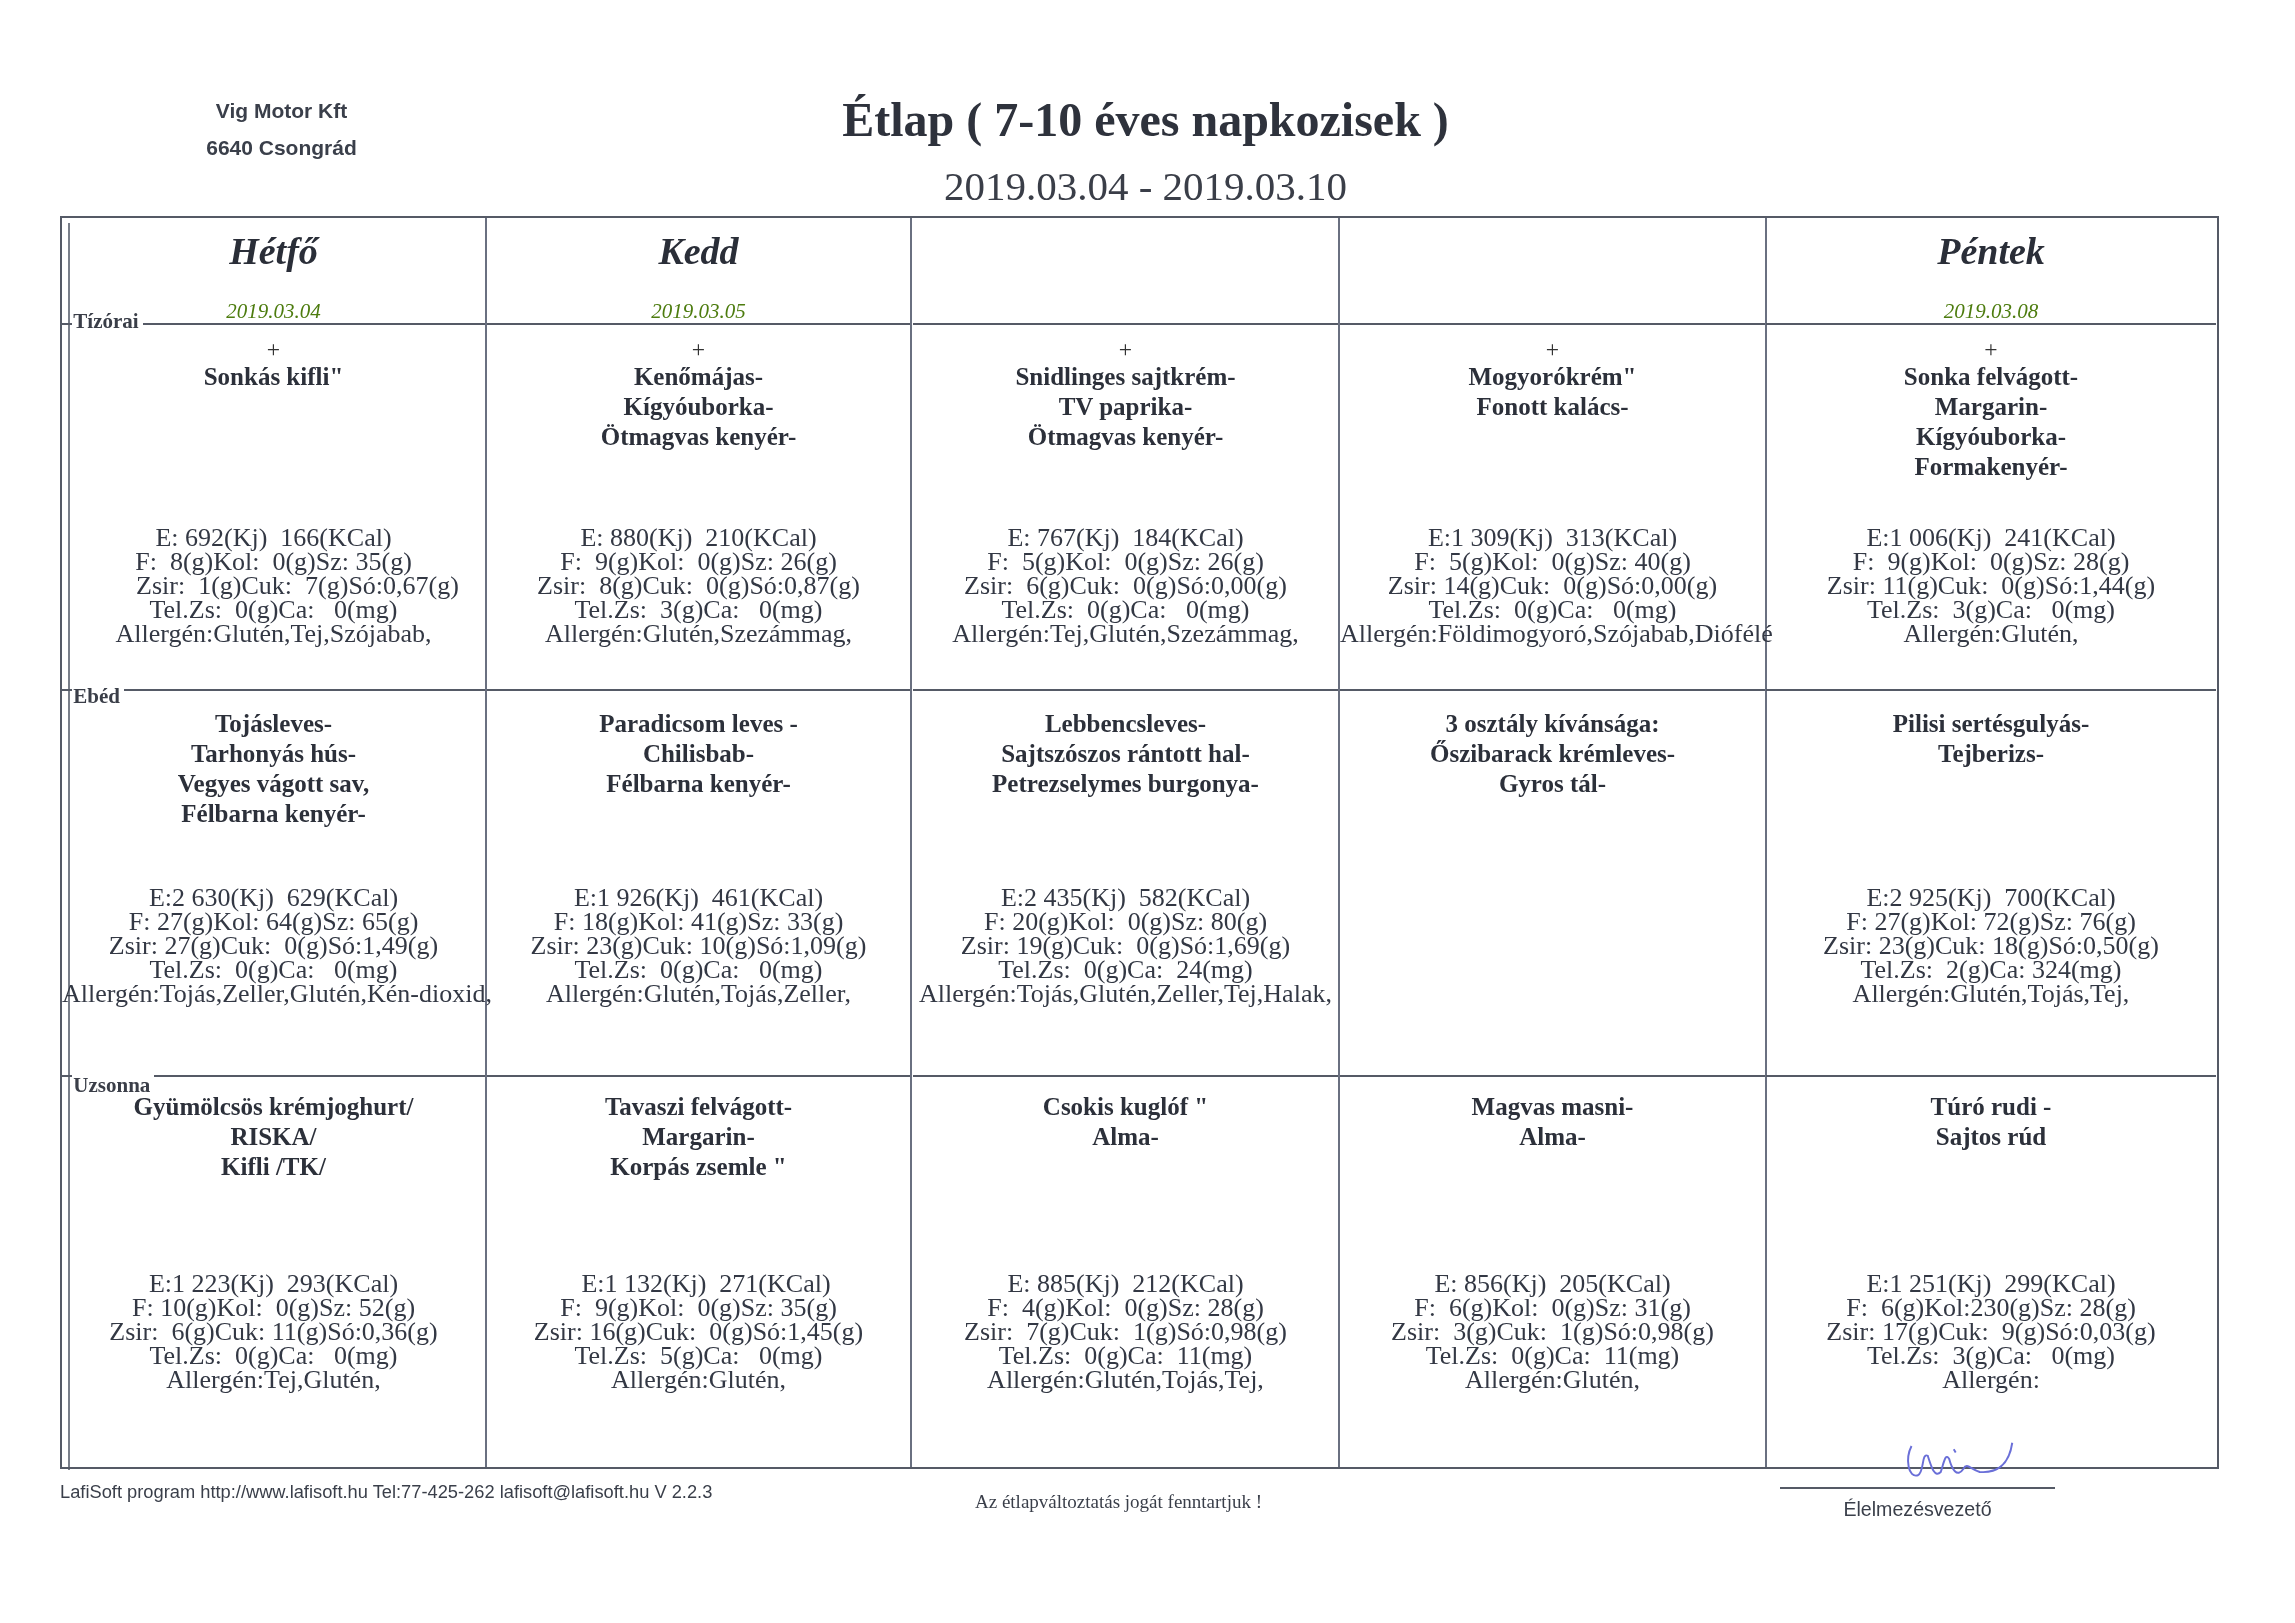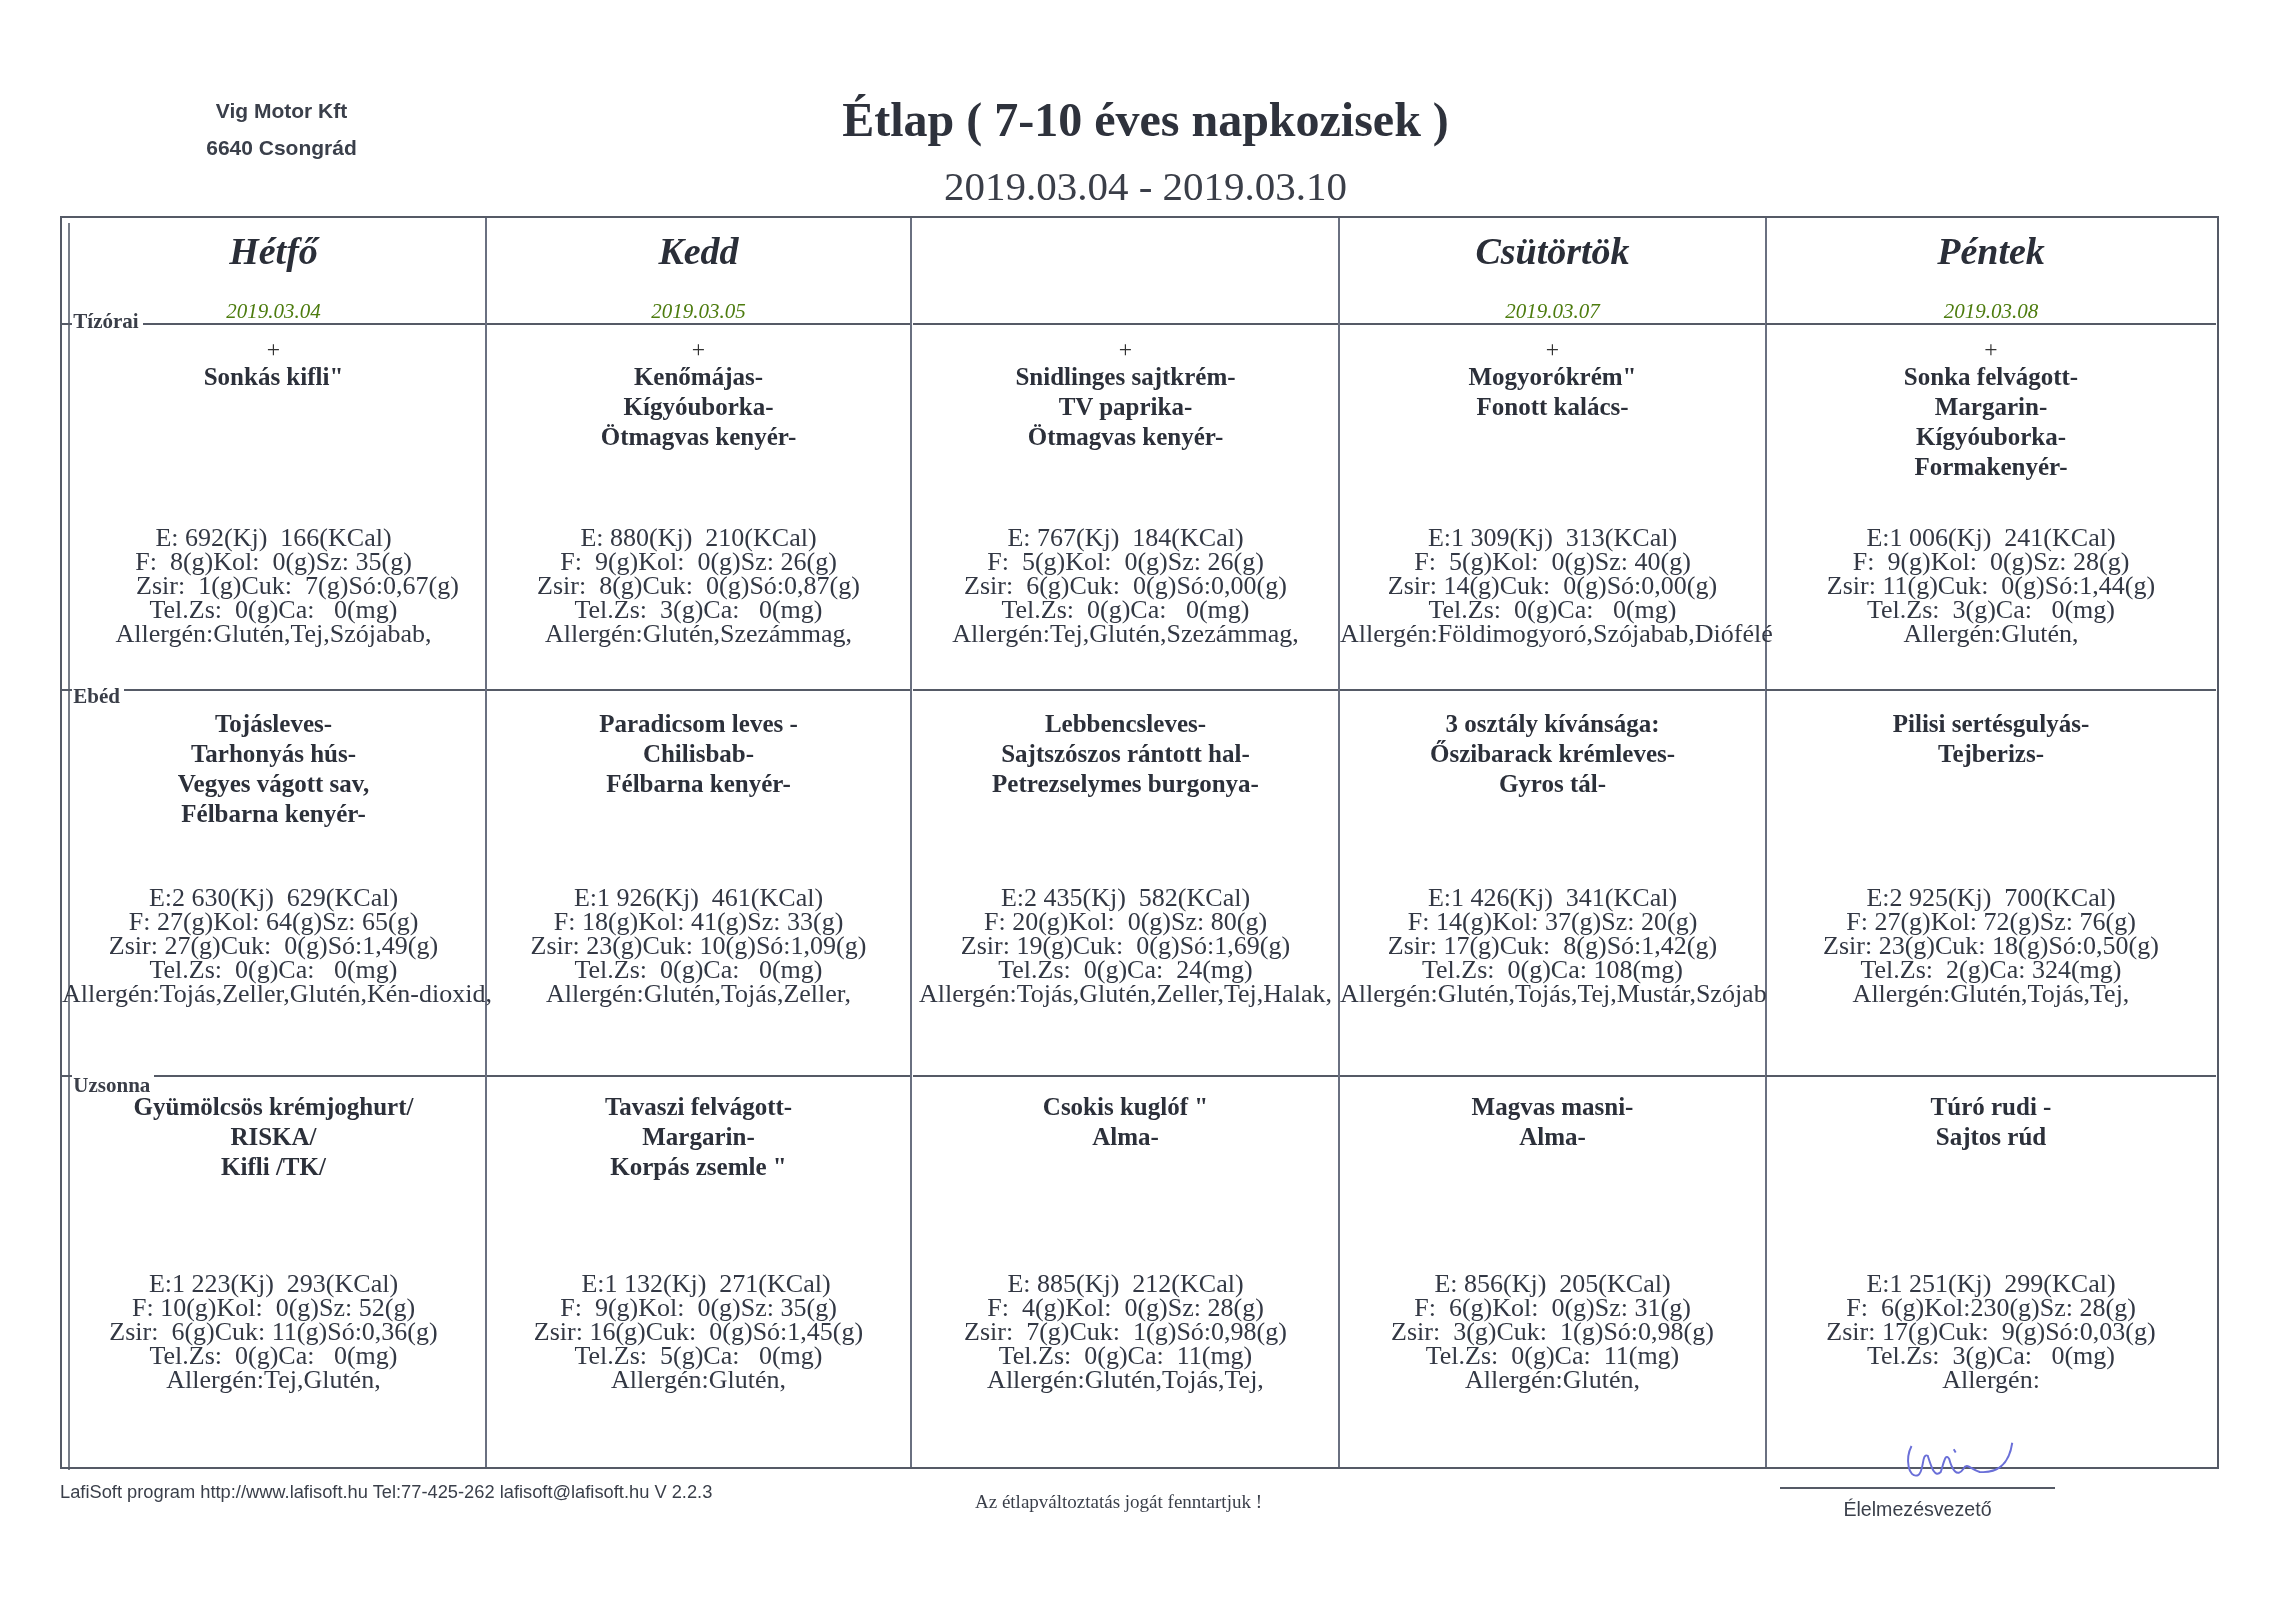--- a/index.html
+++ b/index.html
@@ -167,49 +167,38 @@
       </div>
       <div class="nutr" style="top: 1054px;">
         <div style="white-space: pre;">E: 885(Kj)  212(KCal)</div>
         <div style="white-space: pre;">F:  4(g)Kol:  0(g)Sz: 28(g)</div>
         <div style="white-space: pre;">Zsir:  7(g)Cuk:  1(g)Só:0,98(g)</div>
         <div style="white-space: pre;">Tel.Zs:  0(g)Ca:  11(mg)</div>
         <div style="white-space: pre;">Allergén:Glutén,Tojás,Tej,</div>
       </div>
     </div>
     <div class="col" style="left: 1278px; width: 427px;">
-      <div class="day-head">
-        <span class="day-name">Csütörtök</span>
-        <span class="day-date">2019.03.07</span>
-      </div>
       <div class="hline" style="top: 105px;"></div>
       <div class="cell" style="top: 118px;">
         <div class="plus">+</div>
         <div class="dish">Mogyorókrém"</div>
         <div class="dish">Fonott kalács-</div>
       </div>
       <div class="nutr" style="top: 308px;">
         <div style="white-space: pre;">E:1 309(Kj)  313(KCal)</div>
         <div style="white-space: pre;">F:  5(g)Kol:  0(g)Sz: 40(g)</div>
         <div style="white-space: pre;">Zsir: 14(g)Cuk:  0(g)Só:0,00(g)</div>
         <div style="white-space: pre;">Tel.Zs:  0(g)Ca:   0(mg)</div>
         <div style="white-space: pre;">Allergén:Földimogyoró,Szójabab,Diófélé</div>
       </div>
       <div class="hline" style="top: 471px;"></div>
       <div class="cell" style="top: 491px;">
         <div class="dish">3 osztály kívánsága:</div>
         <div class="dish">Őszibarack krémleves-</div>
         <div class="dish">Gyros tál-</div>
-      </div>
-      <div class="nutr" style="top: 668px;">
-        <div style="white-space: pre;">E:1 426(Kj)  341(KCal)</div>
-        <div style="white-space: pre;">F: 14(g)Kol: 37(g)Sz: 20(g)</div>
-        <div style="white-space: pre;">Zsir: 17(g)Cuk:  8(g)Só:1,42(g)</div>
-        <div style="white-space: pre;">Tel.Zs:  0(g)Ca: 108(mg)</div>
-        <div style="white-space: pre;">Allergén:Glutén,Tojás,Tej,Mustár,Szójab</div>
       </div>
       <div class="hline" style="top: 857px;"></div>
       <div class="cell" style="top: 874px;">
         <div class="dish">Magvas masni-</div>
         <div class="dish">Alma-</div>
       </div>
       <div class="nutr" style="top: 1054px;">
         <div style="white-space: pre;">E: 856(Kj)  205(KCal)</div>
         <div style="white-space: pre;">F:  6(g)Kol:  0(g)Sz: 31(g)</div>
         <div style="white-space: pre;">Zsir:  3(g)Cuk:  1(g)Só:0,98(g)</div>

